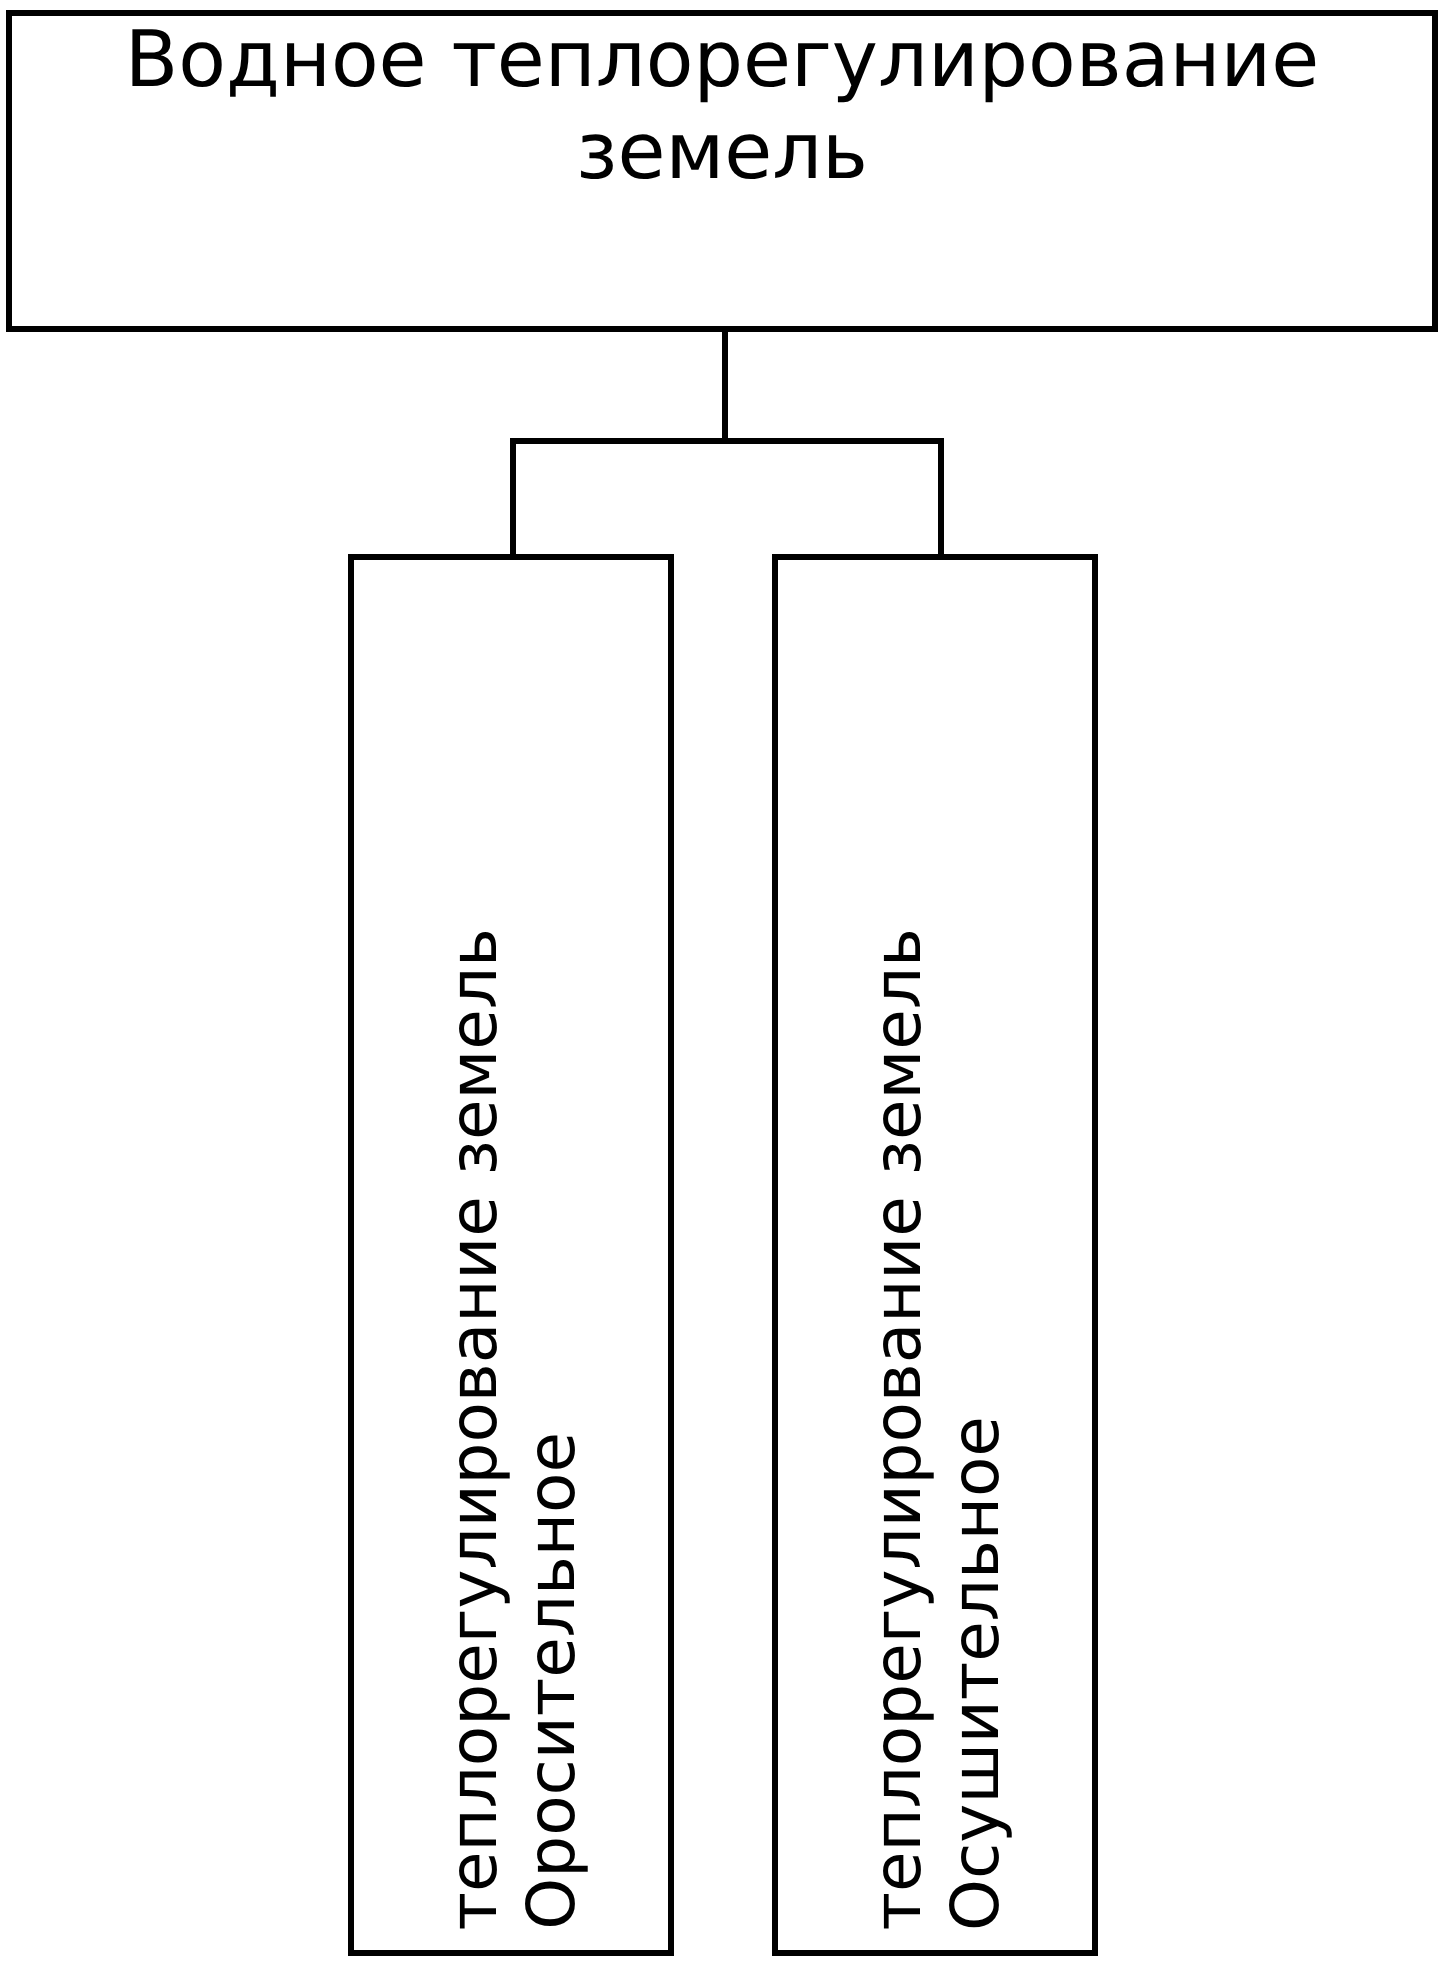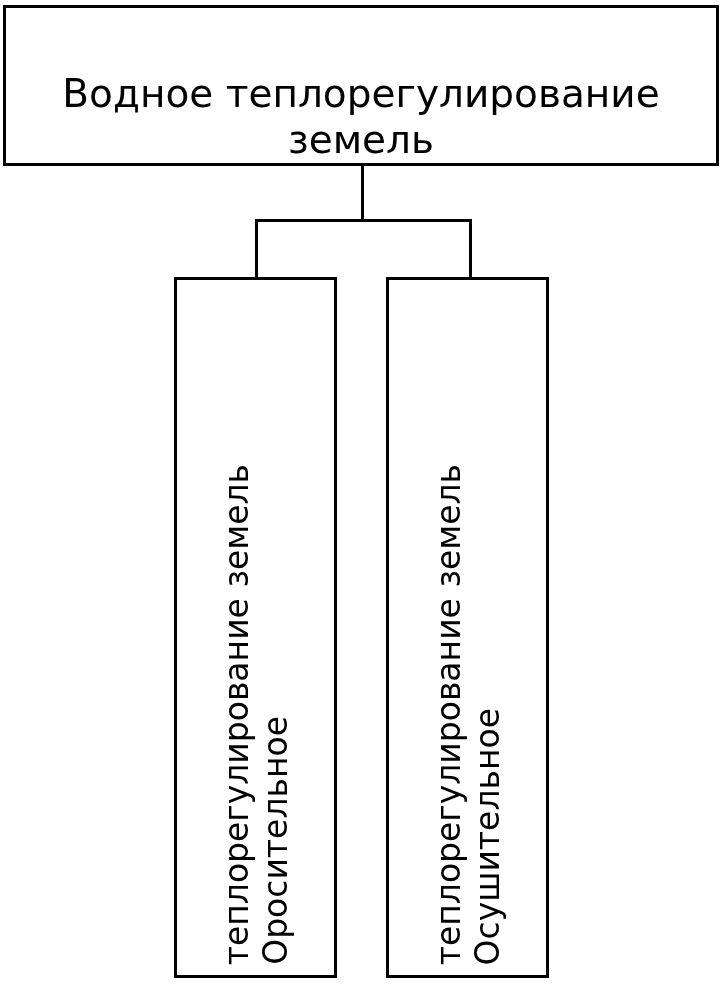--- a/index.html
+++ b/index.html
@@ -24,21 +24,21 @@
     box-sizing: border-box;
     border: 3px solid #000000;
     background: #ffffff;
   }
   #root-box {
     left: 3px;
     top: 5px;
     width: 716px;
     height: 161px;
     display: flex;
-    align-items: flex-end;
+    align-items: flex-start;
     justify-content: center;
   }
   #root-label {
     font-size: 39px;
     line-height: 1.18;
     color: #000000;
     text-align: center;
     letter-spacing: 0px;
     padding: 0 14px;
     white-space: pre-line;

